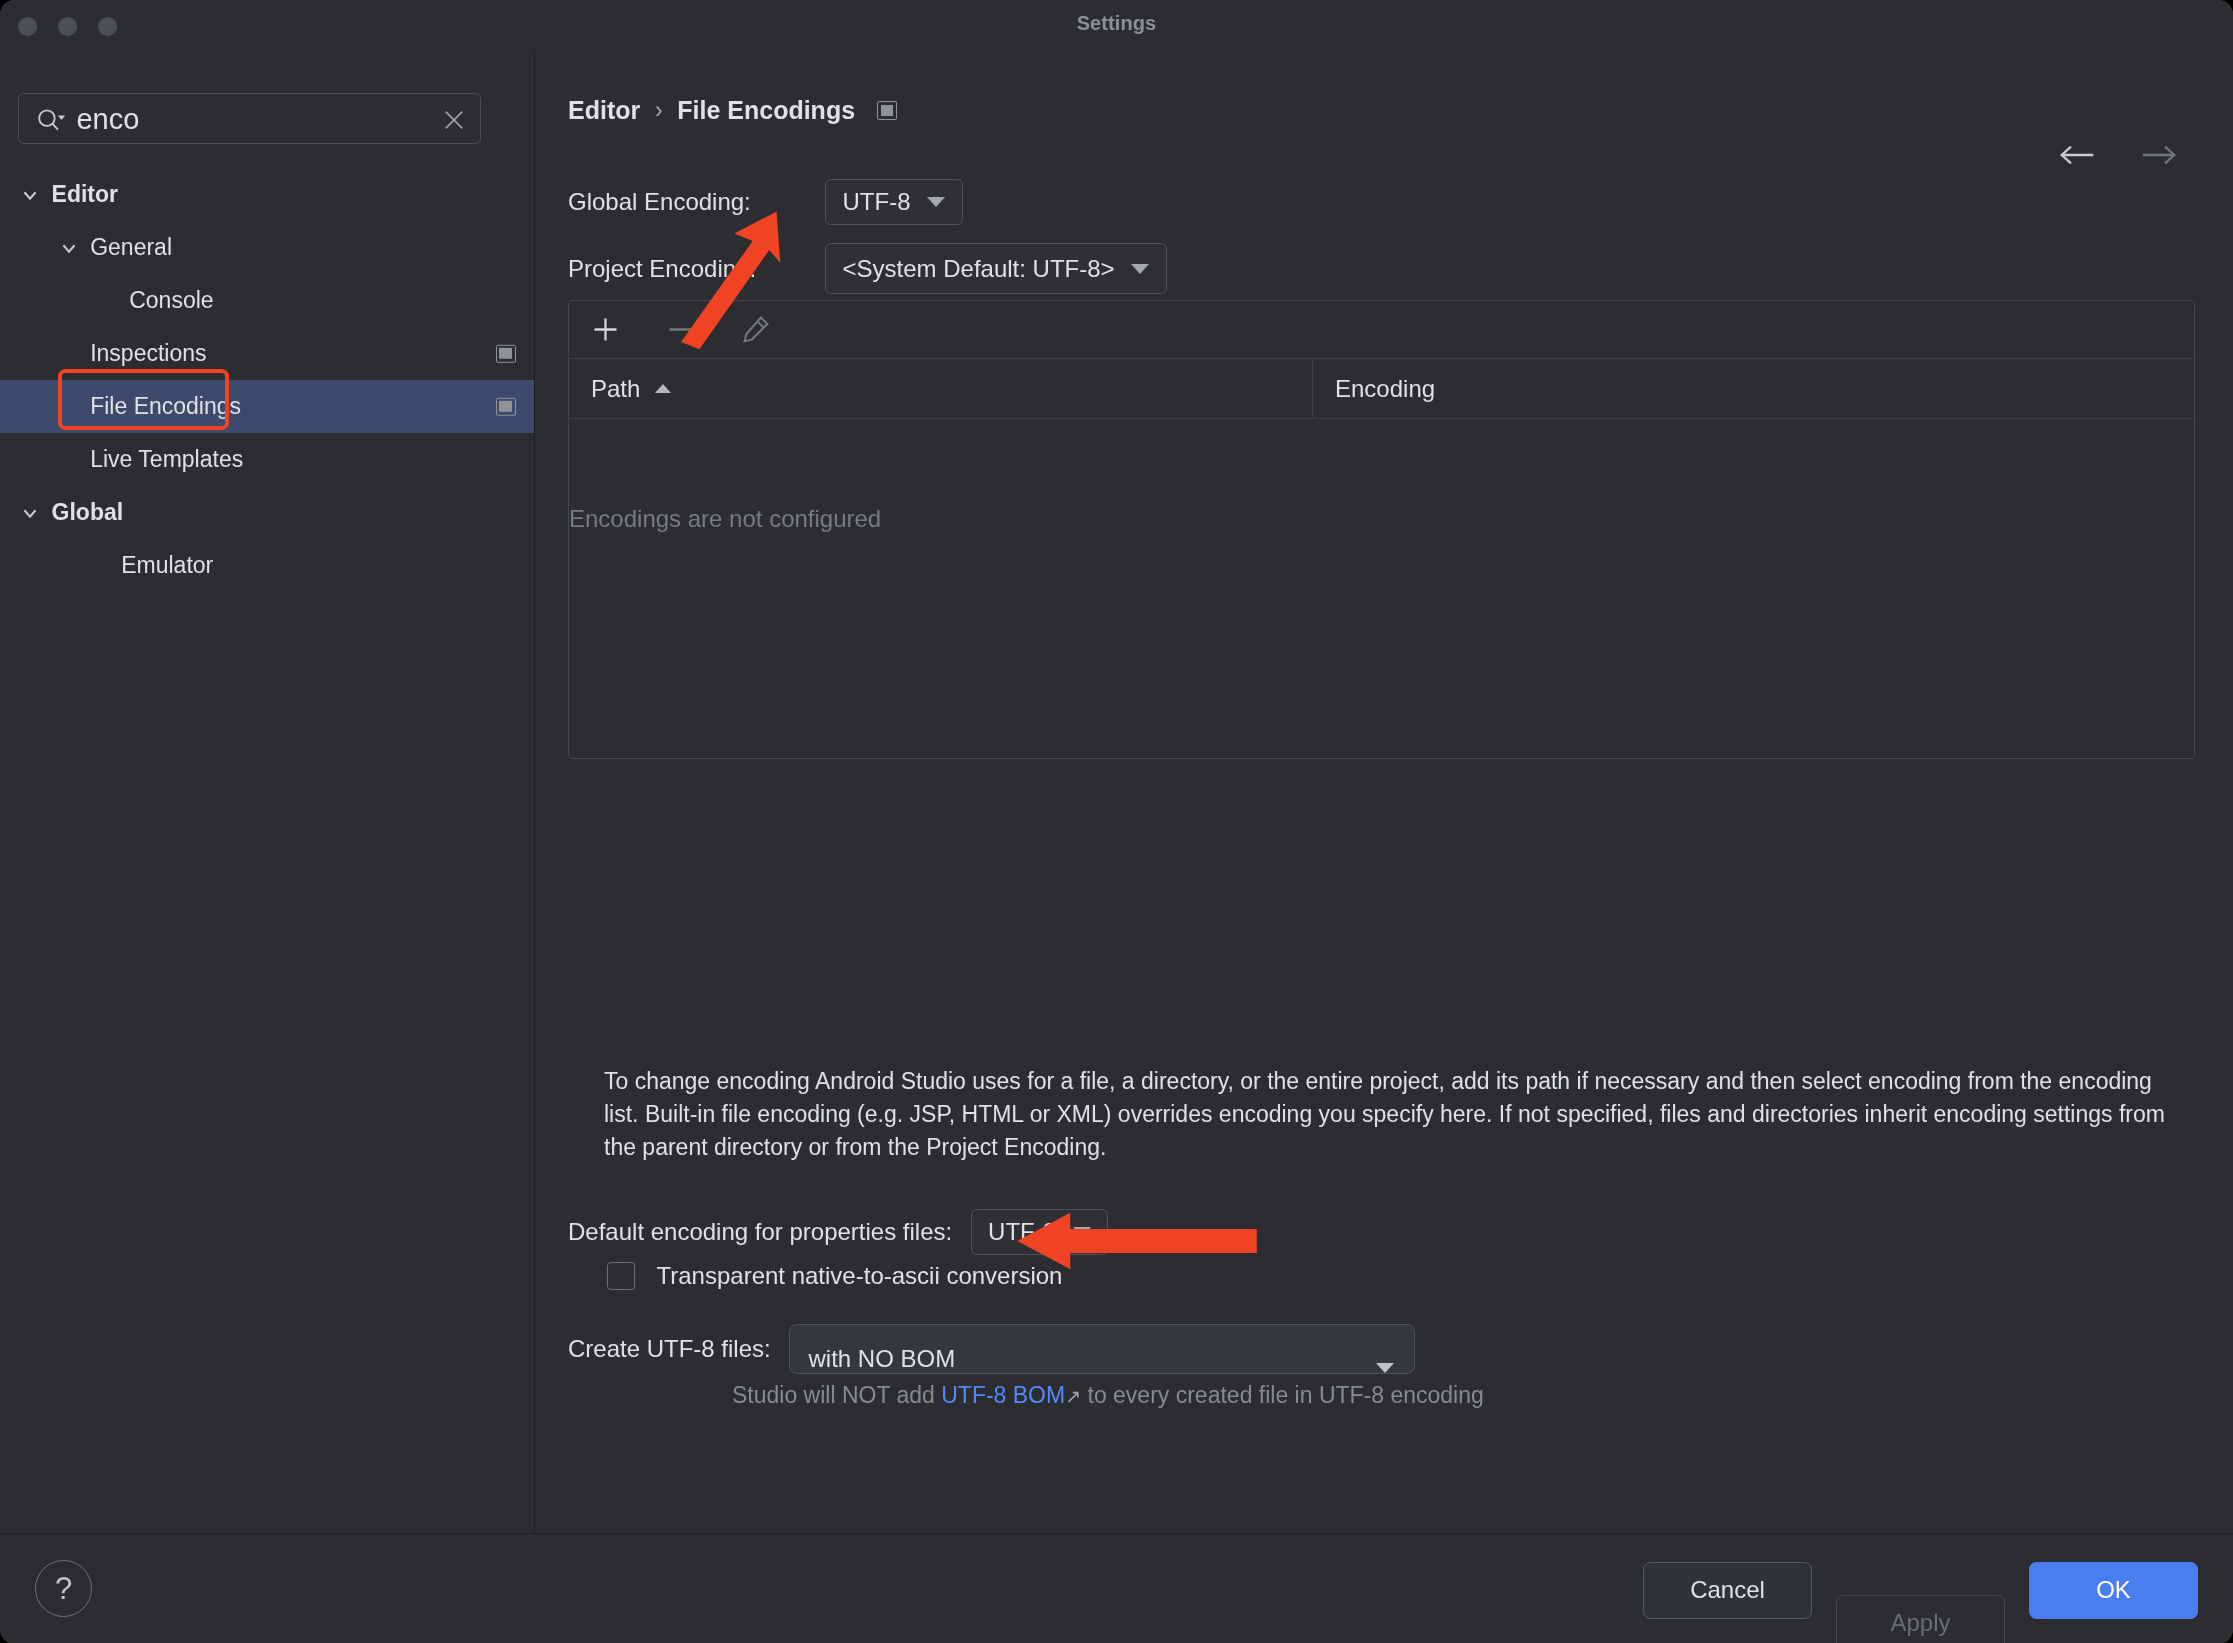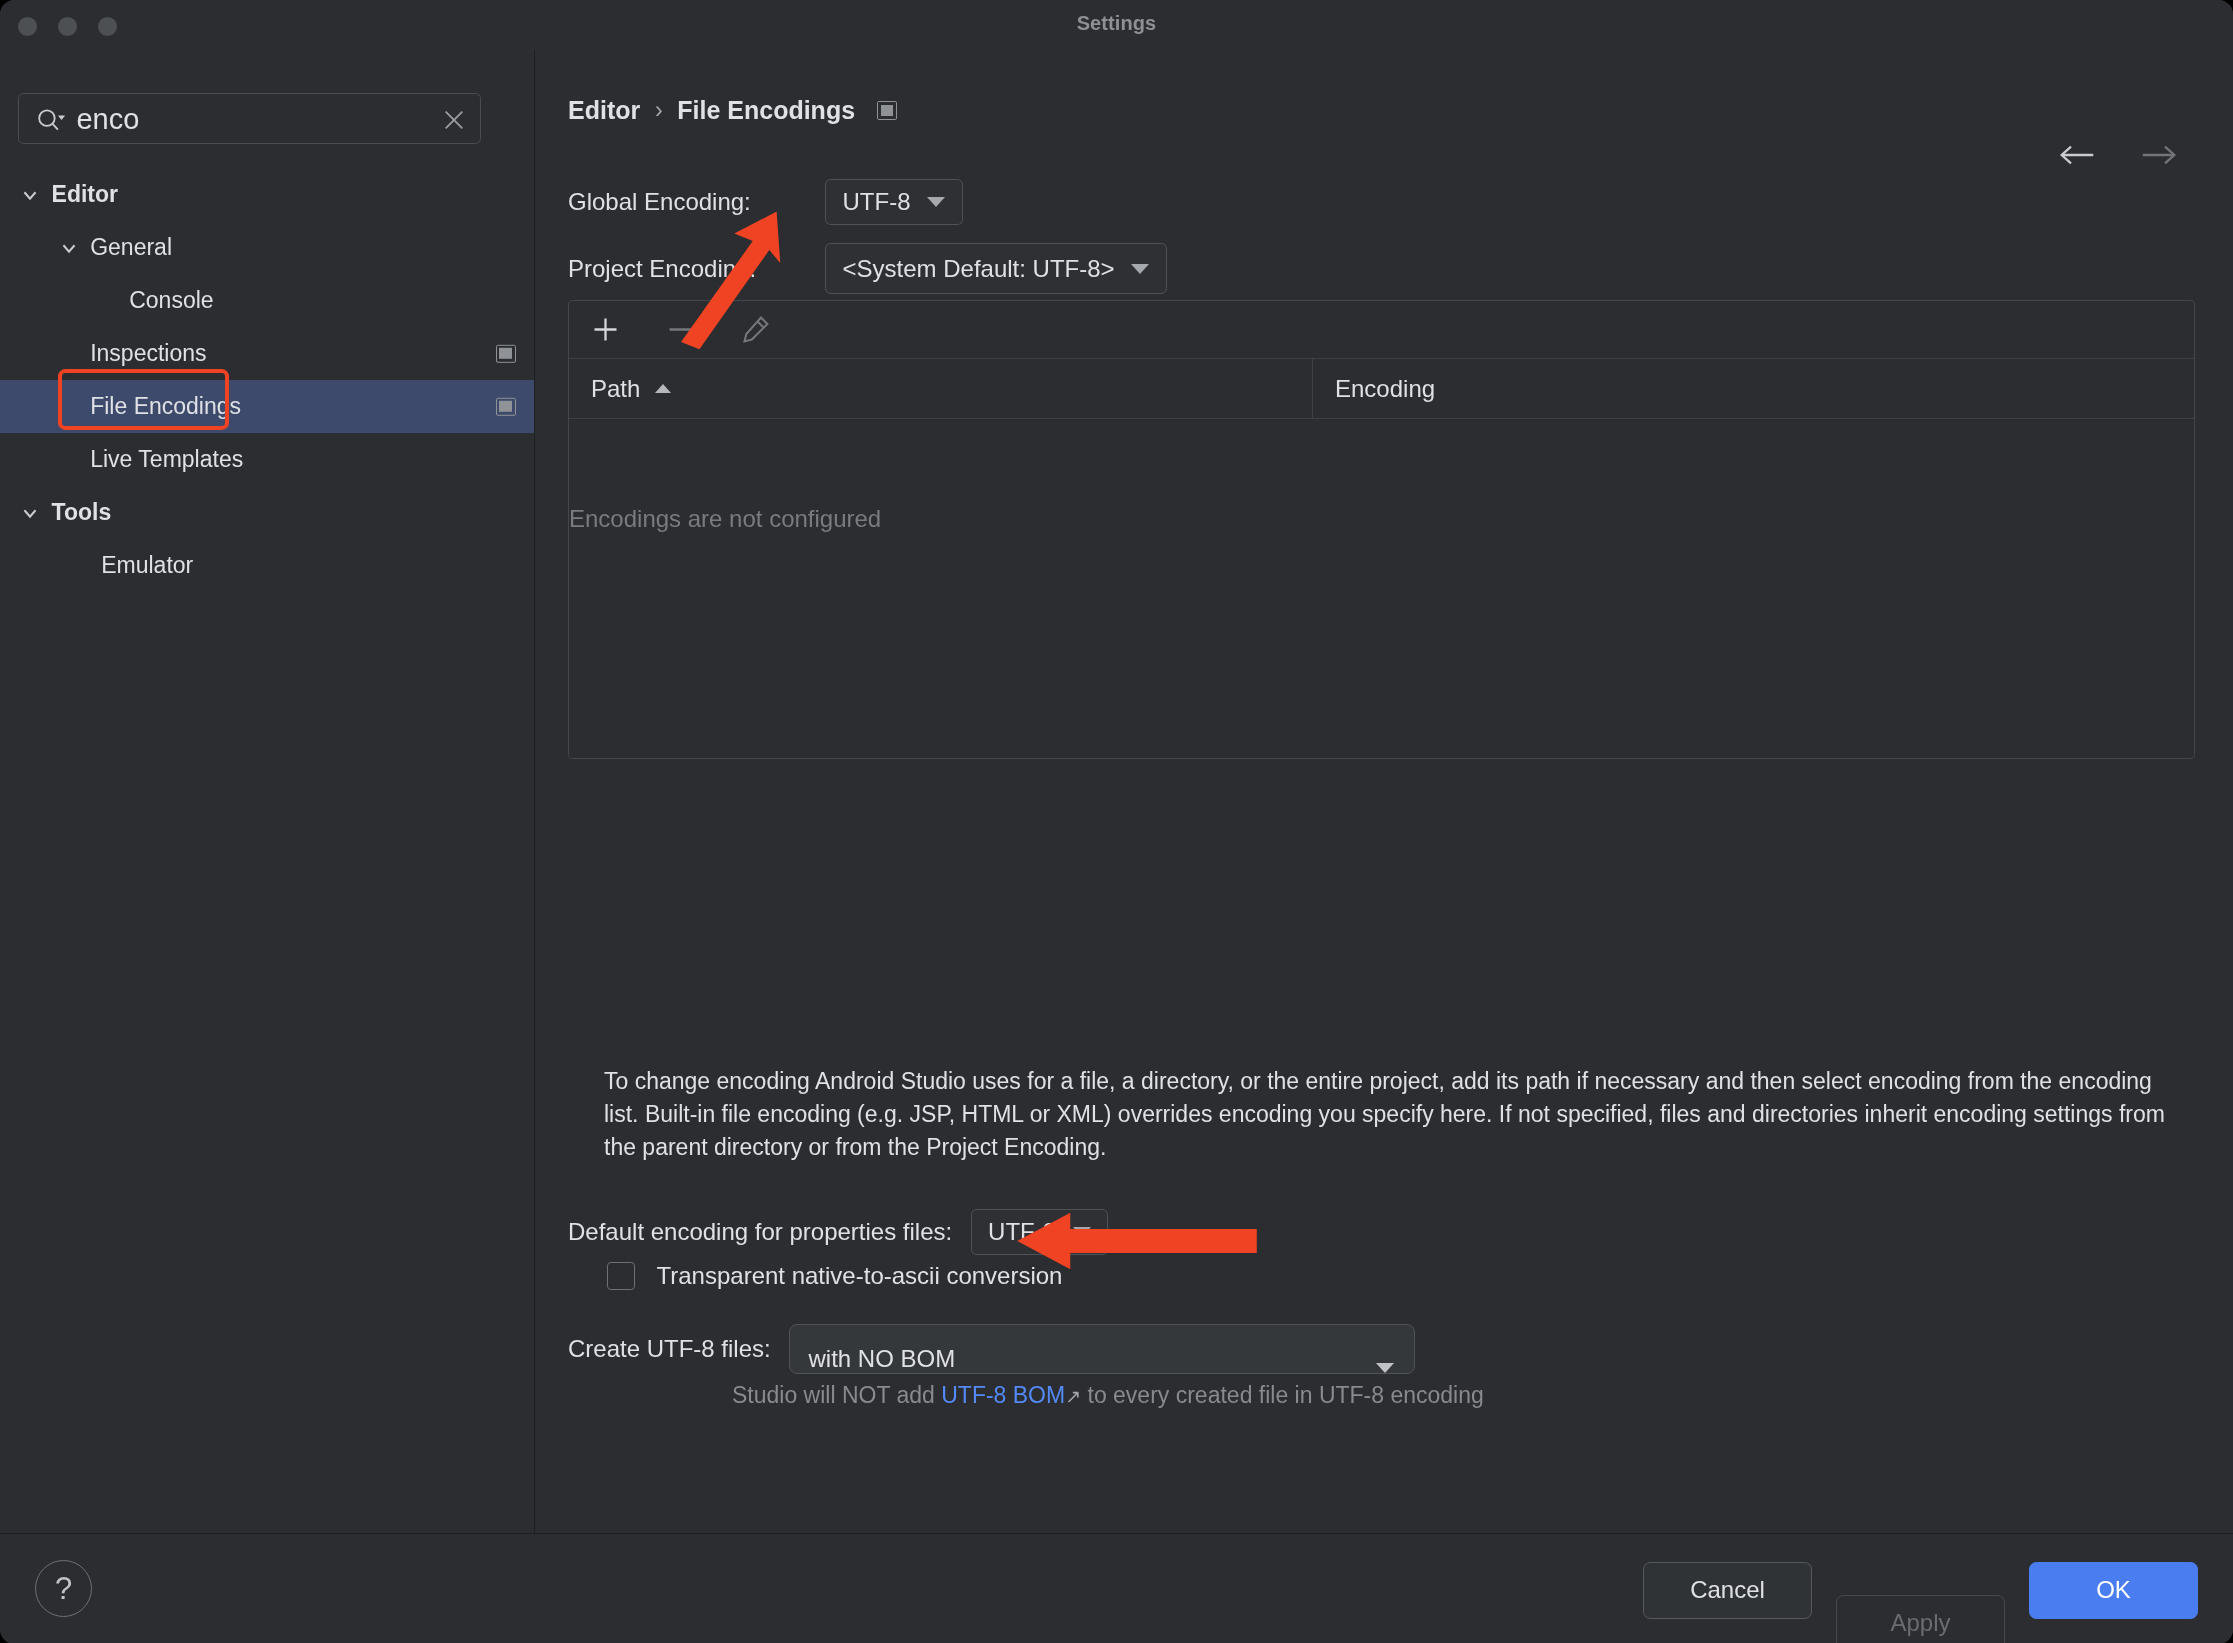--- a/index.html
+++ b/index.html
@@ -437,23 +437,23 @@
           <span class="scope-icon"></span>
         </div>
         <div class="tree-row" style="padding-left: 57px;">
           <span class="chev"></span>
           <span class="tree-label">Live Templates</span>
         </div>
         <div class="tree-row bold" style="padding-left: 18.4px;">
           <svg class="chev" viewBox="0 0 26 26">
             <polyline points="7,10 13,17 19,10" fill="none" stroke="#c9cbcf" stroke-width="2.2"></polyline>
           </svg>
-          <span class="tree-label">Tools</span>
-        </div>
-        <div class="tree-row" style="padding-left: 68px;">
+          <span class="tree-label">Global</span>
+        </div>
+        <div class="tree-row" style="padding-left: 88px;">
           <span class="chev"></span>
           <span class="tree-label">Emulator</span>
         </div>
       </div>
   </div>
 
   <div class="main">
 
     <div class="breadcrumb">
       <span>Editor</span>

